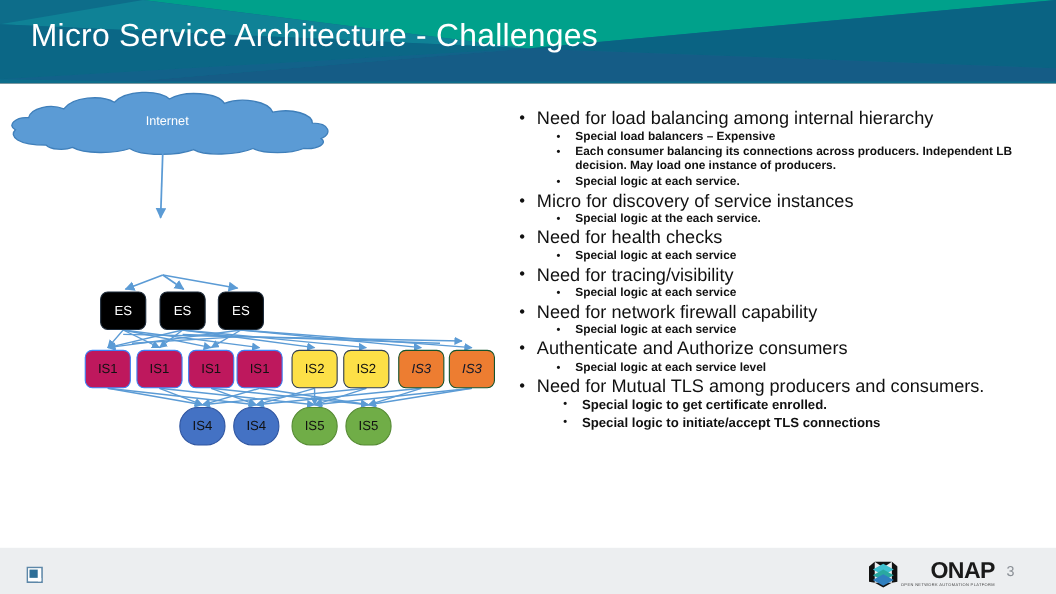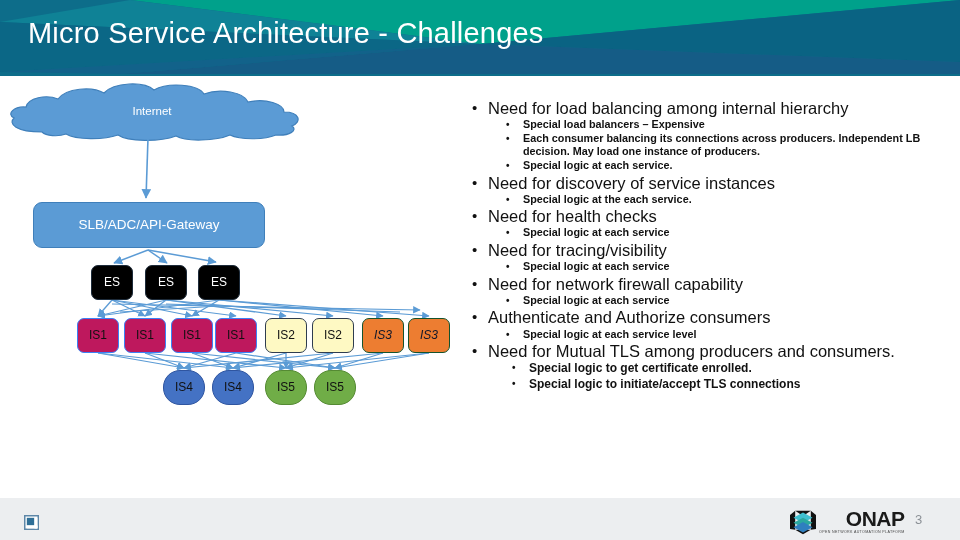--- a/index.html
+++ b/index.html
@@ -38,21 +38,21 @@
     background:#5b9bd5;border:1px solid #3f7fba;border-radius:9px;
     color:#ffffff;font-size:13.5px;
   }
   .es{
     width:42px;height:35px;top:187px;
     background:#000000;border:1px solid #1d2b3a;border-radius:7px;
     color:#ffffff;font-size:12px;
   }
   .is-row1{width:42px;height:35px;top:240px;border-radius:7px;font-size:12px;}
   .is1{background:#be185d;border:1px solid #3b82f6;color:#111;}
-  .is2{background:#fef9c3;border:1px solid #2f3d4f;color:#111;}
+  .is2{background:#fde047;border:1px solid #2f3d4f;color:#111;}
   .is3{background:#ed7d31;border:1px solid #14532d;color:#0f172a;font-style:italic;}
   .is-row2{width:42px;height:35px;top:292px;border-radius:17px;font-size:12px;}
   .is4{background:#4472c4;border:1px solid #2f55a0;color:#111;}
   .is5{background:#70ad47;border:1px solid #558a33;color:#111;}
 
   
   .content{position:absolute;left:472px;top:98px;width:482px;}
   .lvl1{
     display:flex;align-items:flex-start;
     font-size:16.5px;color:#111;line-height:1.16;margin-top:1px;
@@ -158,21 +158,20 @@
         <path d="M333,275 L286,290" marker-end="url(#ah)"></path>
         <path d="M383,275 L233,290" marker-end="url(#ah)"></path>
         <path d="M383,275 L335,290" marker-end="url(#ah)"></path>
         <path d="M429,275 L286,290" marker-end="url(#ah)"></path>
         <path d="M429,275 L335,290" marker-end="url(#ah)"></path>
       </g>
     </svg>
 
     <div class="cloud-label">Internet</div>
 
-    <div class="node slb">SLB/ADC/API-Gateway</div>
 
     <div class="node es" style="left:91px">ES</div>
     <div class="node es" style="left:145px">ES</div>
     <div class="node es" style="left:198px">ES</div>
 
     <div class="node is-row1 is1" style="left:77px">IS1</div>
     <div class="node is-row1 is1" style="left:124px">IS1</div>
     <div class="node is-row1 is1" style="left:171px">IS1</div>
     <div class="node is-row1 is1" style="left:215px">IS1</div>
     <div class="node is-row1 is2" style="left:265px">IS2</div>
@@ -200,21 +199,21 @@
       <span class="bdot">•</span>
       <span class="btxt">Each consumer balancing its connections across producers. Independent LB decision. May load one instance of producers.</span>
     </div>
     <div class="lvl2">
       <span class="bdot">•</span>
       <span class="btxt">Special logic at each service.</span>
     </div>
 
     <div class="lvl1">
       <span class="bdot">•</span>
-      <span class="btxt">Need for discovery of service instances</span>
+      <span class="btxt">Micro for discovery of service instances</span>
     </div>
     <div class="lvl2">
       <span class="bdot">•</span>
       <span class="btxt">Special logic at the each service.</span>
     </div>
 
     <div class="lvl1">
       <span class="bdot">•</span>
       <span class="btxt">Need for health checks</span>
     </div>

